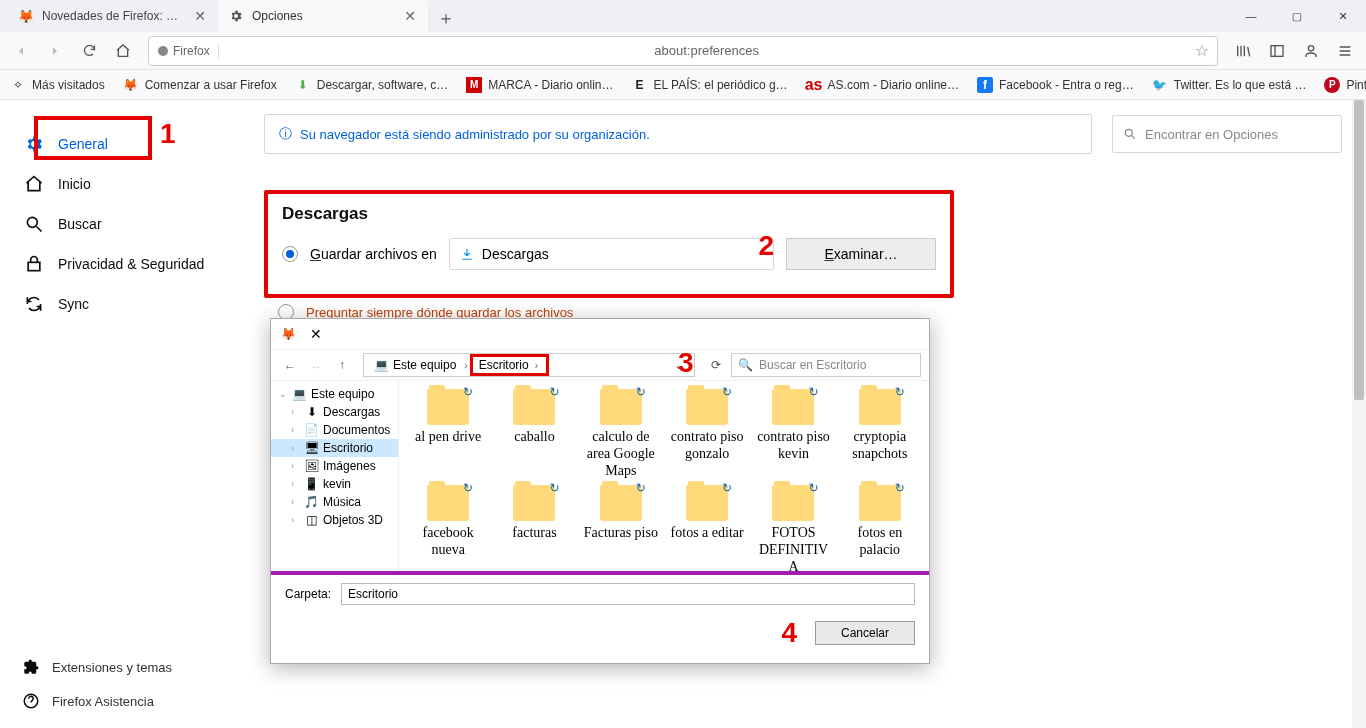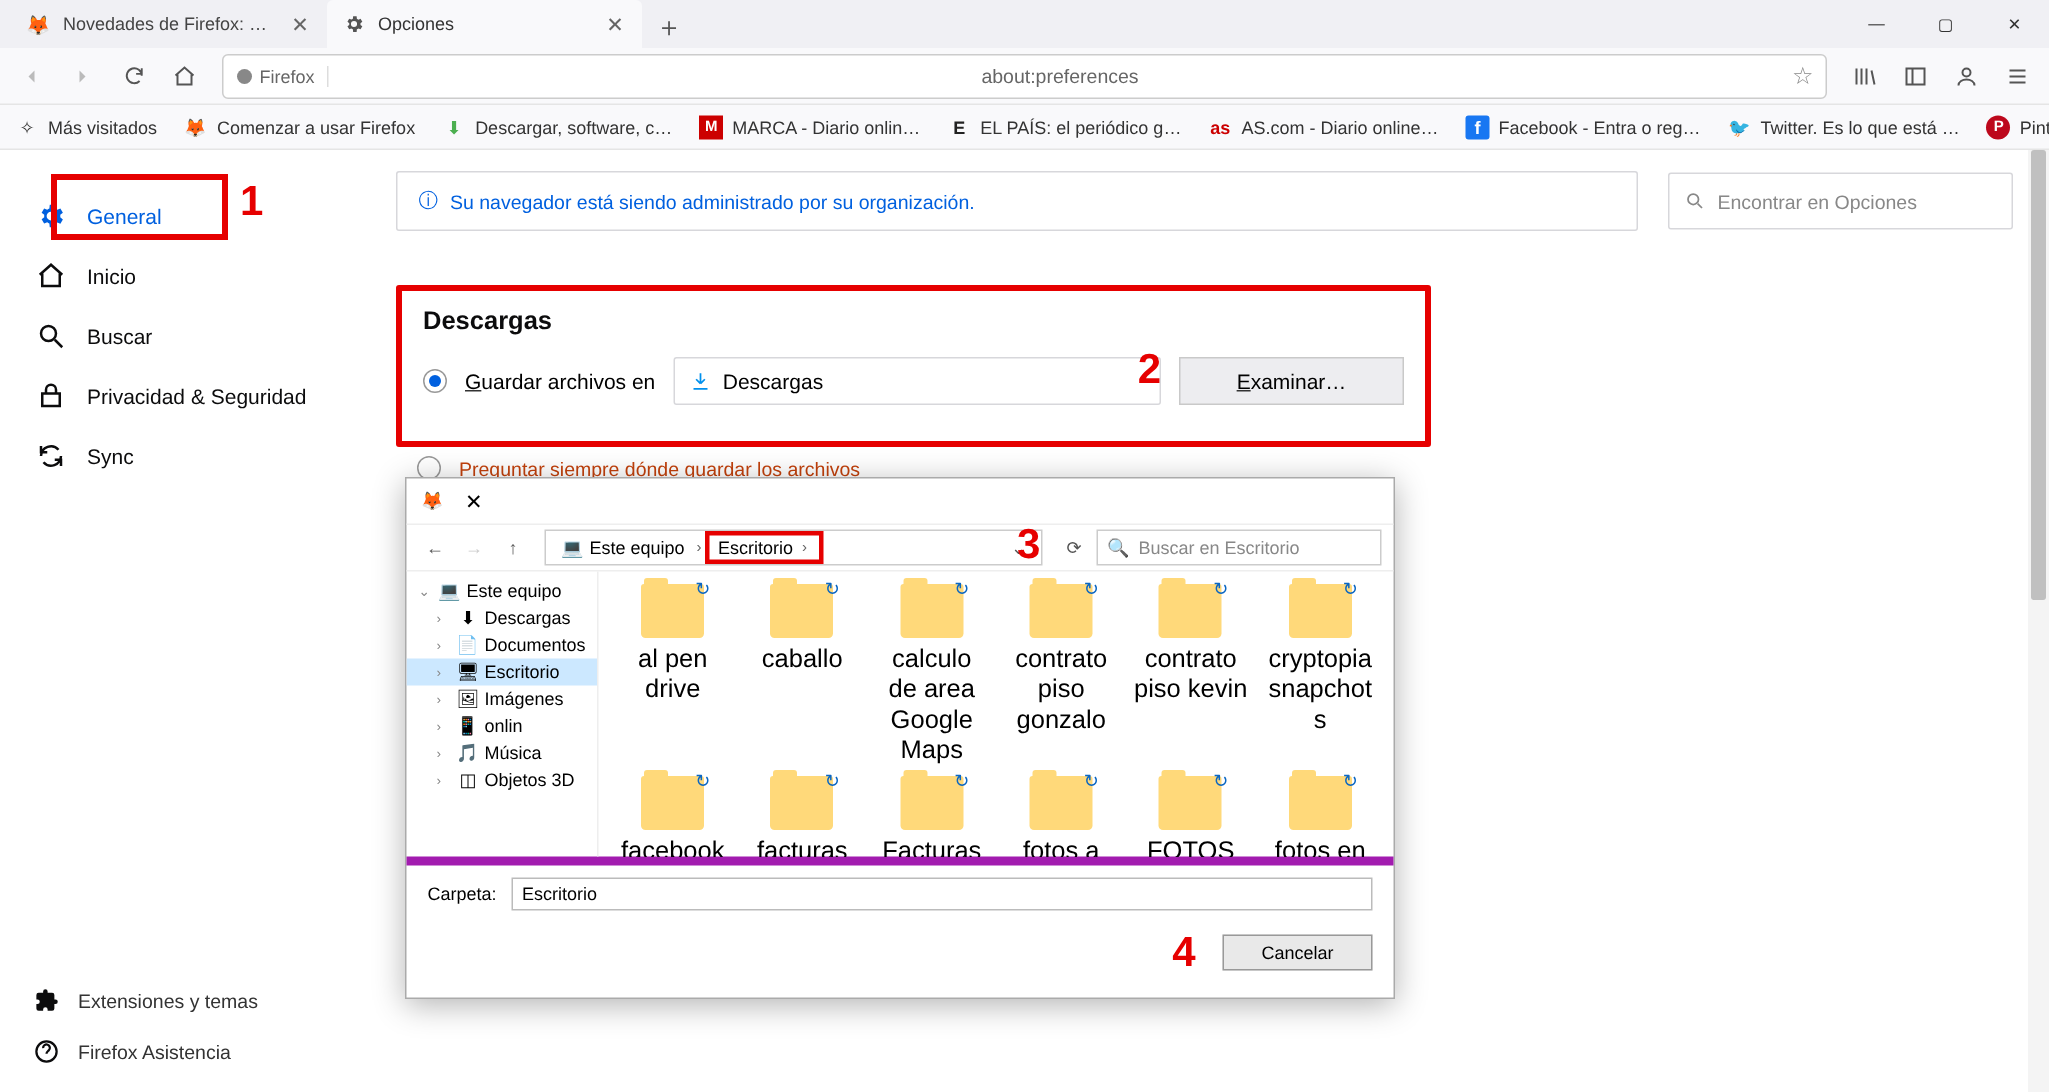--- a/index.html
+++ b/index.html
@@ -92,23 +92,23 @@
 .tree-item.lvl1 { padding-left: 20px; }
 .tree-item.sel { background: #cce8ff; }
 .tree-chev { width: 10px; color: #888; font-size: 9px; }
 .tree-icon { width: 14px; display: inline-flex; justify-content: center; }
 
 .fd-files { flex: 1; overflow-y: auto; padding: 8px; display: grid; grid-template-columns: repeat(6, 1fr); gap: 6px 4px; }
 .file { display: flex; flex-direction: column; align-items: center; gap: 4px; cursor: pointer; text-align: center; }
 .file .fic { width: 42px; height: 36px; background: #ffd97a; border-radius: 2px 2px 3px 3px; position: relative; display: flex; align-items: center; justify-content: center; }
 .file .fic::before { content: ""; position: absolute; top: -4px; left: 2px; width: 16px; height: 6px; background: #ffd97a; border-radius: 2px 2px 0 0; }
 .file .fic .ov { position: absolute; top: -4px; right: -4px; color: #0a66c2; font-size: 12px; }
-.file .fn { font-size: 17px; line-height: 1.2; max-width: 76px; word-wrap: break-word; }
-
-.fd-bottom { padding: 8px 14px 14px; border-top: 6px solid #a21caf; }
+.file .fn { font-size: 14px; line-height: 1.2; max-width: 76px; word-wrap: break-word; font-family: Liberation Serif, serif; }
+
+.fd-bottom { padding: 8px 14px 14px; border-top: 4px solid #a21caf; }
 .fd-folder { display: flex; align-items: center; gap: 10px; margin-bottom: 12px; }
 .fd-folder label { font-size: 12px; }
 .fd-folder input { flex: 1; height: 22px; border: 1px solid #bbb; padding: 0 6px; font-size: 12px; }
 .fd-actions { display: flex; justify-content: flex-end; gap: 12px; align-items: center; }
 .fd-btn { min-width: 100px; height: 24px; border: 1px solid #999; background: #e9e9e9; cursor: pointer; font-size: 12px; }
 .fd-btn.primary { outline: 2px solid #0a66c2; }
 .fd-actions-box { border: 4px solid #e60000; padding: 4px 6px; display: inline-flex; }
 
 
 .vscroll { position: absolute; right: 0; top: 100px; bottom: 0; width: 14px; background: #f4f4f4; }
@@ -215,21 +215,21 @@
     </span>
   <span class="bm">
       <span class="bi" style="background:#cc0000;color:#fff;font-weight:700;font-size:10px">M</span>
       <span>MARCA - Diario onlin…</span>
     </span>
   <span class="bm">
       <span class="bi" style="color:#222;font-weight:700">E</span>
       <span>EL PAÍS: el periódico g…</span>
     </span>
   <span class="bm">
-      <span class="bi" style="color:#cc0000;font-weight:700;font-size:12px">as</span>
+      <span class="bi" style="color:#cc0000;font-weight:700;font-size:16px">as</span>
       <span>AS.com - Diario online…</span>
     </span>
   <span class="bm">
       <span class="bi" style="background:#1877f2;color:#fff;font-weight:700;border-radius:2px">f</span>
       <span>Facebook - Entra o reg…</span>
     </span>
   <span class="bm">
       <span class="bi" style="color:#1da1f2">🐦</span>
       <span>Twitter. Es lo que está …</span>
     </span>
@@ -410,21 +410,21 @@
           <span>Escritorio</span>
         </div>
         <div class="tree-item lvl1">
           <span class="tree-chev">›</span>
           <span class="tree-icon">🖼</span>
           <span>Imágenes</span>
         </div>
         <div class="tree-item lvl1">
           <span class="tree-chev">›</span>
           <span class="tree-icon">📱</span>
-          <span>onlin</span>
+          <span>kevin</span>
         </div>
         <div class="tree-item lvl1">
           <span class="tree-chev">›</span>
           <span class="tree-icon">🎵</span>
           <span>Música</span>
         </div>
         <div class="tree-item lvl1">
           <span class="tree-chev">›</span>
           <span class="tree-icon">◫</span>
           <span>Objetos 3D</span>

